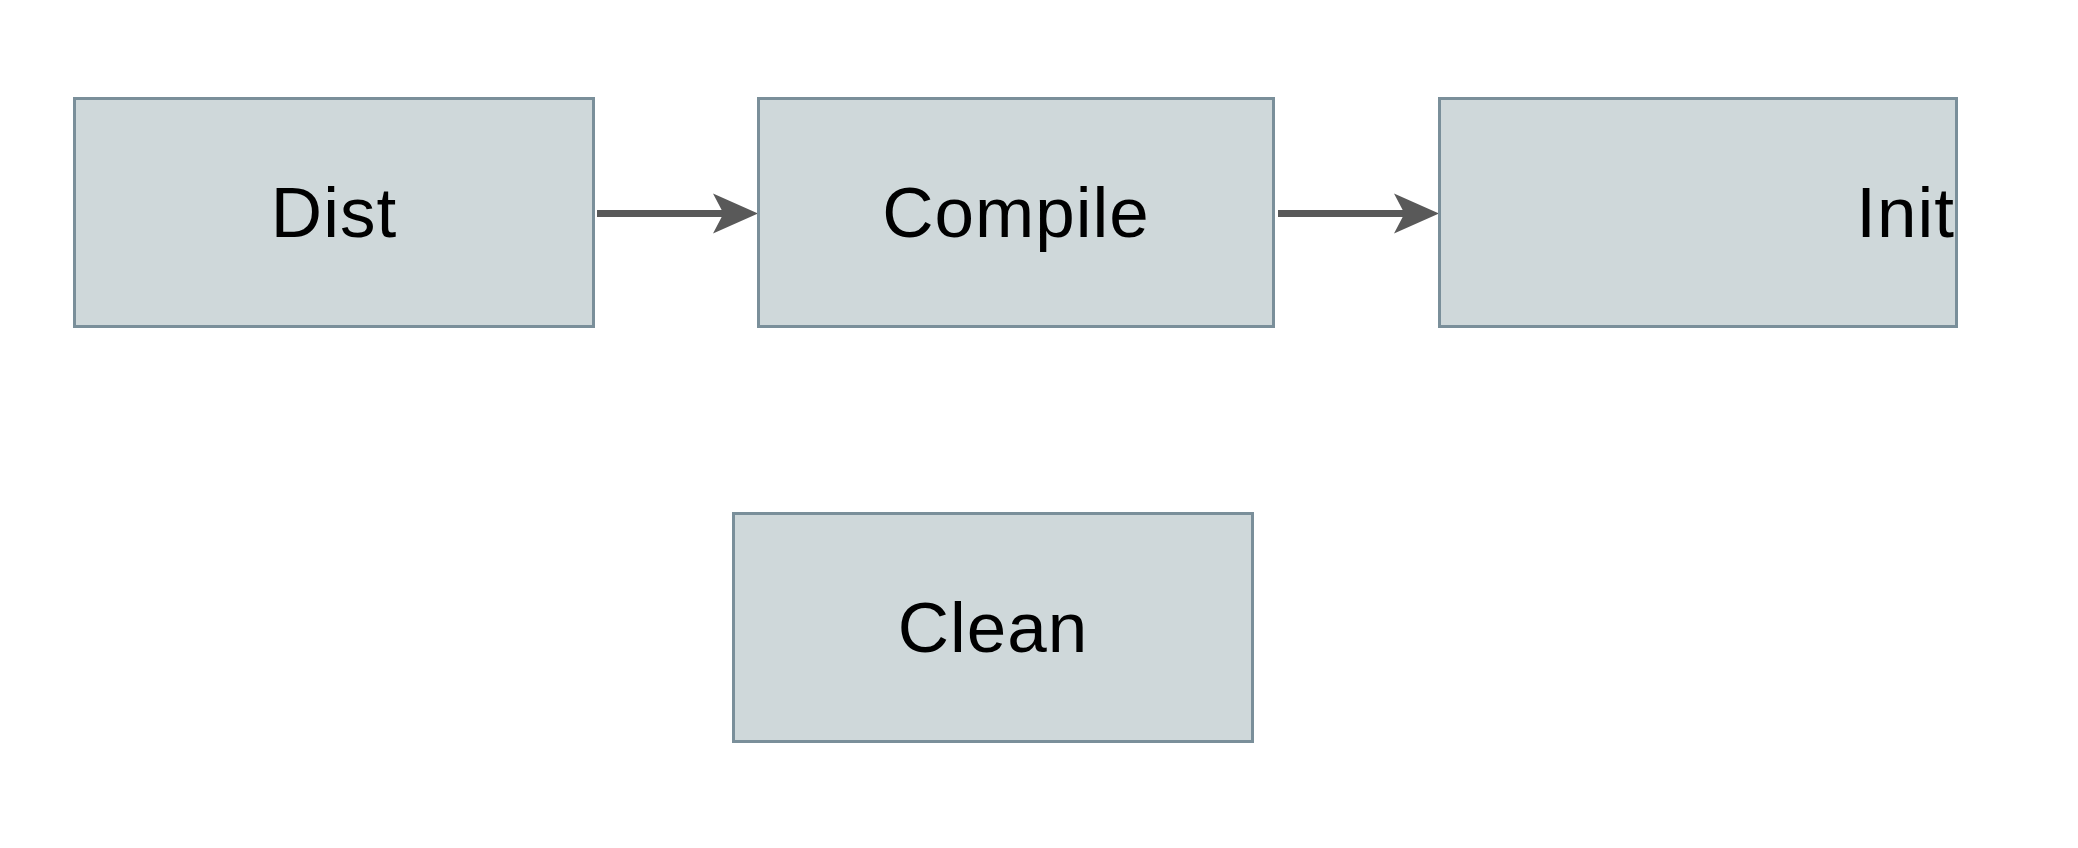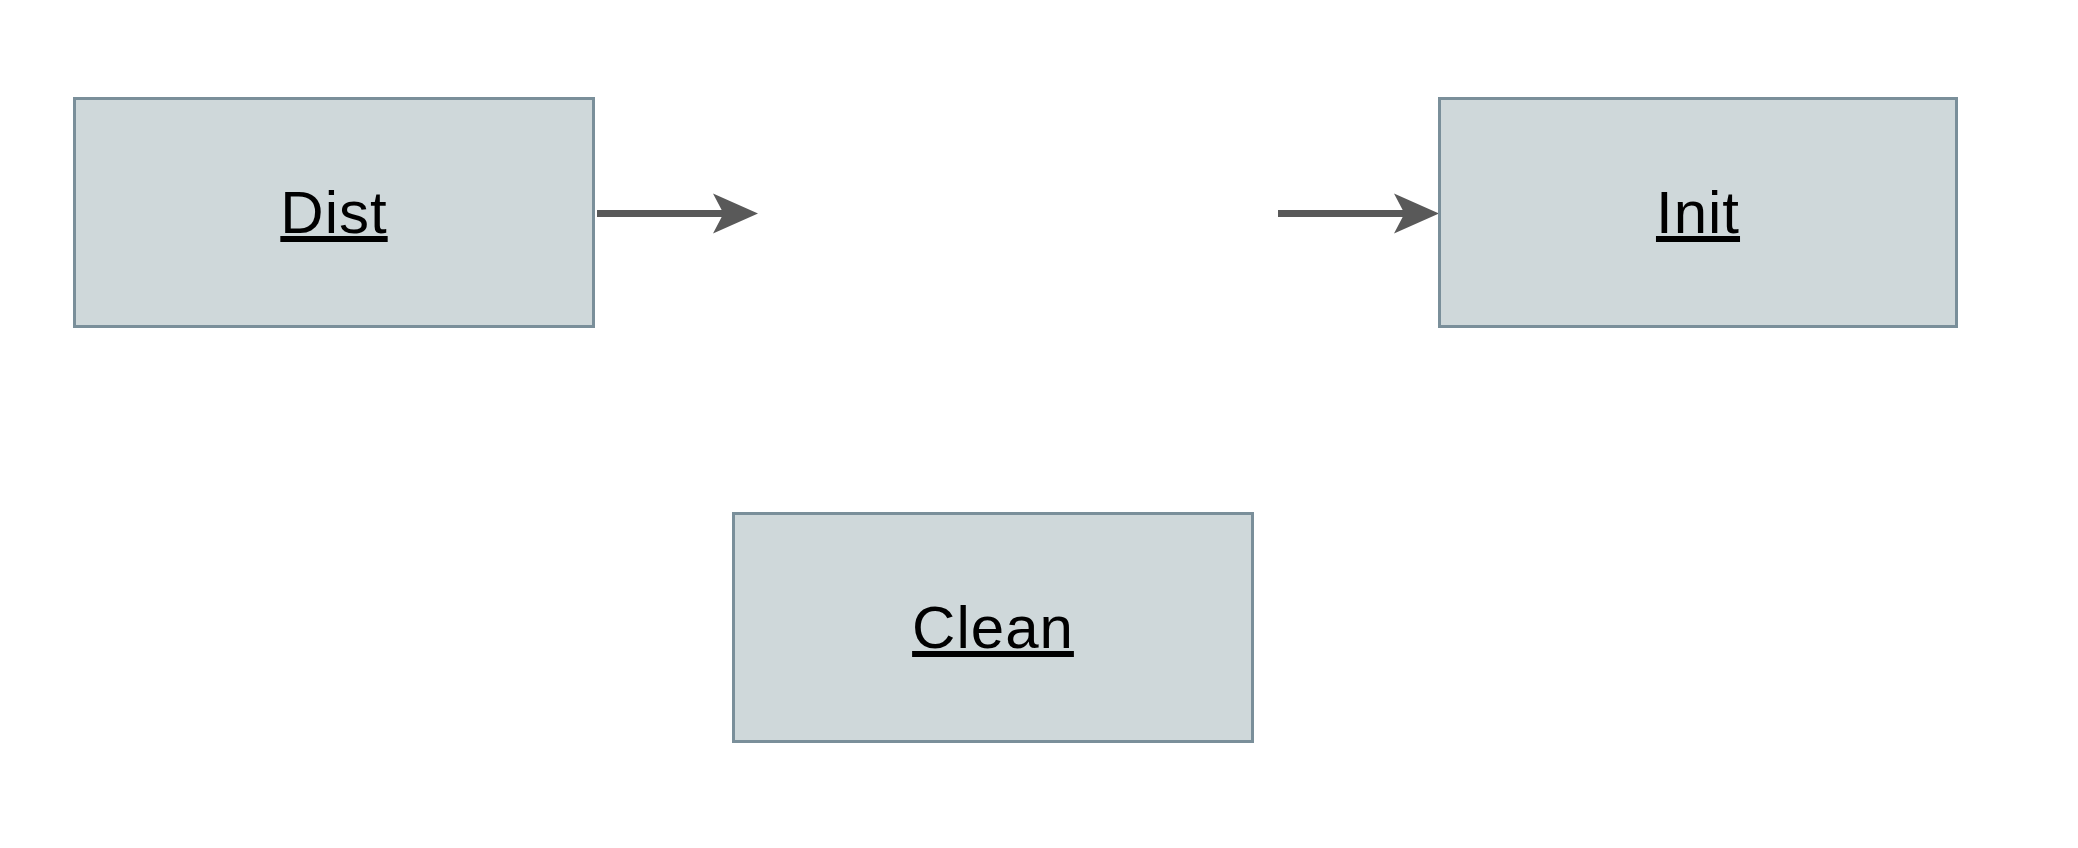--- a/index.html
+++ b/index.html
@@ -25,31 +25,30 @@
   }
   .node {
     position: absolute;
     background: var(--node-fill);
     border: 3px solid var(--node-border);
     display: flex;
     align-items: center;
     justify-content: center;
   }
   .node-label {
-    font-size: 60px;
+    font-size: 71px;
     font-weight: 400;
     color: var(--node-text);
     letter-spacing: 1px;
     line-height: 1;
     user-select: none;
-    text-decoration: underline;
   }
   #node-dist    { left: 73px;   top: 97px;  width: 522px; height: 231px; }
   #node-compile { left: 757px;  top: 97px;  width: 518px; height: 231px; }
-  #node-init    { left: 1438px; top: 97px;  width: 520px; height: 231px; }
+  #node-init    { left: 1438px; top: 97px;  width: 520px; height: 231px; justify-content: flex-end; }
   #node-clean   { left: 732px;  top: 512px; width: 522px; height: 231px; }
   .edges-layer {
     position: absolute;
     left: 0;
     top: 0;
     width: 2078px;
     height: 848px;
     pointer-events: none;
   }
   .edge line { stroke: var(--arrow); stroke-width: 7; }
@@ -68,20 +67,23 @@
     <g class="edge">
       <line x1="1278" y1="213.5" x2="1408" y2="213.5"></line>
       <polygon points="1439,213.5 1394,193.5 1404.5,213.5 1394,233.5"></polygon>
     </g>
   </svg>
 
   <div class="node" id="node-dist">
     <span class="node-label">Dist</span>
   </div>
 
+  <div class="node" id="node-compile">
+    <span class="node-label">Compile</span>
+  </div>
 
   <div class="node" id="node-init">
     <span class="node-label">Init</span>
   </div>
 
   <div class="node" id="node-clean">
     <span class="node-label">Clean</span>
   </div>
 
 </div>

